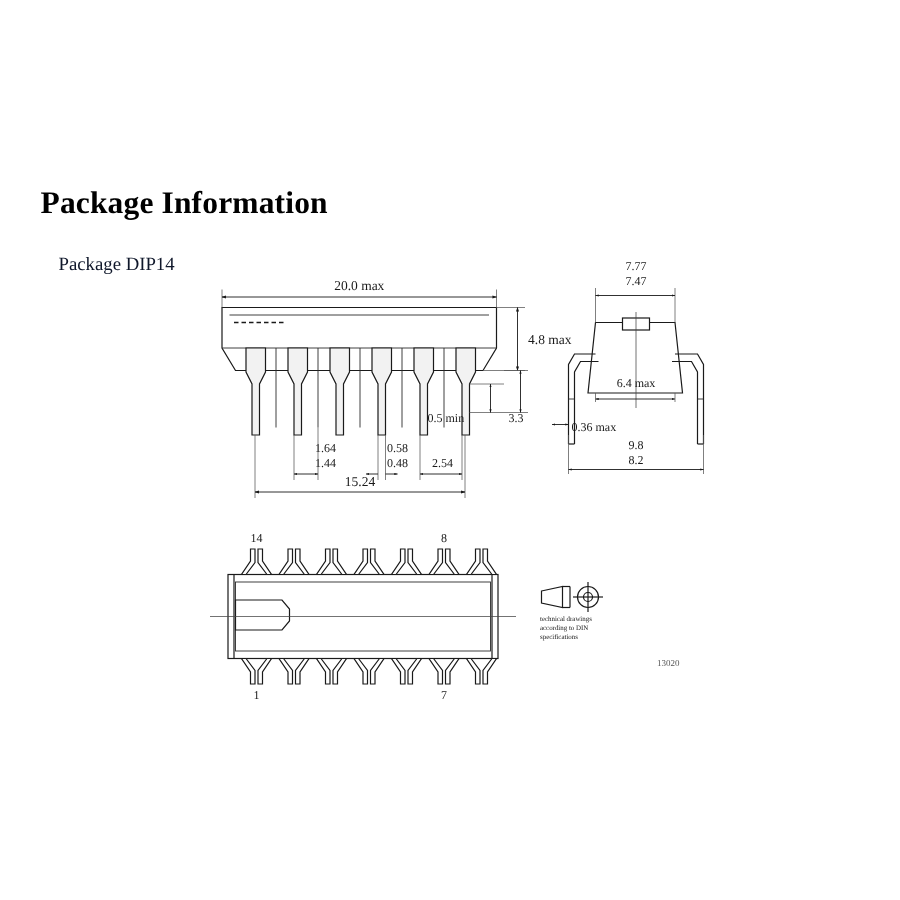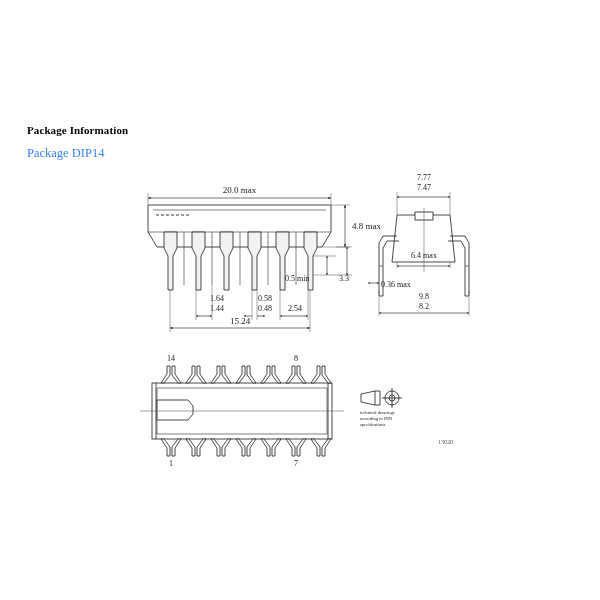--- a/index.html
+++ b/index.html
@@ -24,31 +24,31 @@
   }
   #heading-block {
     position: absolute;
     left: 27px;
     top: 124px;
     width: 360px;
   }
   #title {
     font-family: "Liberation Serif", serif;
     font-weight: bold;
-    font-size: 11px;
+    font-size: 21px;
     letter-spacing: 0.1px;
     color: #000000;
     margin: 0;
     line-height: 1.1;
   }
   #subtitle {
     font-family: "Liberation Serif", serif;
     font-size: 12.5px;
-    color: #3b82f6;
-    margin: 0;
+    color: #0f172a;
+    margin: 12px;
     padding-top: 11px;
     line-height: 1.1;
   }
   #units {
     font-family: "Liberation Serif", serif;
     font-size: 9.5px;
     color: #1a1a1a;
     margin: 0;
     padding-top: 6px;
     line-height: 1.1;

